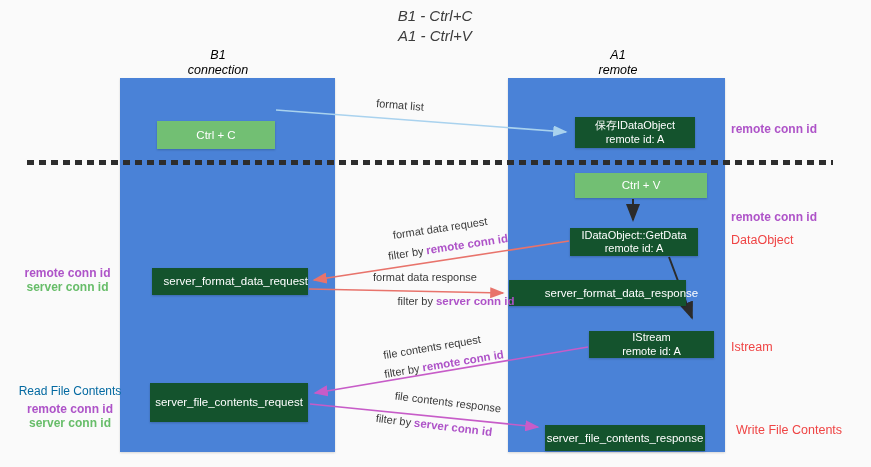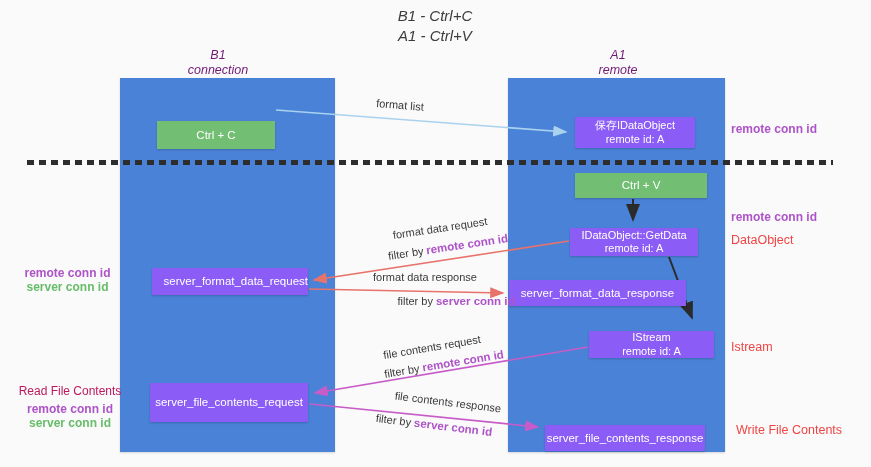--- a/index.html
+++ b/index.html
@@ -9,55 +9,55 @@
     font-family:"Liberation Sans","DejaVu Sans",sans-serif;
     -webkit-font-smoothing:antialiased;
   }
   .abs{position:absolute;font-style:italic;}
   .title{
     left:325px;top:6px;width:220px;text-align:center;
     font-size:15px;line-height:20px;color:#3c3c3c;
   }
   .lane-header{
     top:48px;width:120px;text-align:center;
-    font-size:12.5px;line-height:15px;color:#701a75;
+    font-size:12.5px;line-height:15px;color:#000000;
   }
   .lane{
     top:78px;height:374px;background:#4a82d7;
     box-shadow:0 1px 2px rgba(0,0,0,.15);
   }
   .dashline{
     left:27px;top:160px;width:806px;height:5px;
     background:repeating-linear-gradient(90deg,#2d2d2d 0 7px,transparent 7px 12px);
   }
   .node{
     position:absolute;display:flex;align-items:center;justify-content:center;
     color:#fff;text-align:center;font-size:11.5px;line-height:13px;
     box-shadow:0 1px 2px rgba(0,0,0,.2);
   }
-  .node.orange{background:#8b5cf6;}
+  .node.orange{background:#14532d;}
   .node.green{background:#72bf73;}
   .node .two-line div{font-size:11px;line-height:13.5px;}
   svg.arrows{position:absolute;left:0;top:0;pointer-events:none;}
   .edge-label{
     position:absolute;white-space:nowrap;font-size:11px;color:#3a3a3a;
     transform:translate(-50%,-50%);
   }
   .edge-label.up{transform:translate(-50%,-50%) rotate(-8.5deg);}
   .edge-label.up2{transform:translate(-50%,-50%) rotate(-9.5deg);}
   .edge-label.dn{transform:translate(-50%,-50%) rotate(4.5deg);}
   .edge-label.dn2{transform:translate(-50%,-50%) rotate(7deg);}
   .hl-purple{color:#ae53c8;font-weight:bold;margin-left:3px;font-size:11.5px;}
   .side-label{position:absolute;white-space:nowrap;font-size:12px;}
   .side-label.purple{color:#ae53c8;font-weight:bold;}
   .side-label.plain{color:#ef4444;font-size:12.5px;}
   .left-block{position:absolute;text-align:center;font-size:12px;line-height:14px;}
   .left-block .purple{color:#ae53c8;font-weight:bold;}
   .left-block .green{color:#67bd69;font-weight:bold;}
-  .left-block .plain{color:#be185d;margin-bottom:4px;}
+  .left-block .plain{color:#0369a1;margin-bottom:4px;}
 </style>
 </head>
 <body>
 
 <div class="abs title">
   <div>B1 - Ctrl+C</div>
   <div>A1 - Ctrl+V</div>
 </div>
 
 <div class="abs lane-header" style="left:158px;">
@@ -117,21 +117,21 @@
   <div class="two-line">
     <div>IDataObject::GetData</div>
     <div>remote id: A</div>
   </div>
 </div>
 
 <div class="node orange" style="left:152px;top:268px;width:156px;height:27px;justify-content:flex-end;">
   <span>server_format_data_request</span>
 </div>
 
-<div class="node orange" style="left:509px;top:280px;width:177px;height:26px;">
+<div class="node orange" style="left:509px;top:280px;width:129px;height:26px;padding-left:48px;">
   <span>server_format_data_response</span>
 </div>
 
 <div class="node orange" style="left:589px;top:331px;width:125px;height:27px;">
   <div class="two-line">
     <div>IStream</div>
     <div>remote id: A</div>
   </div>
 </div>
 

